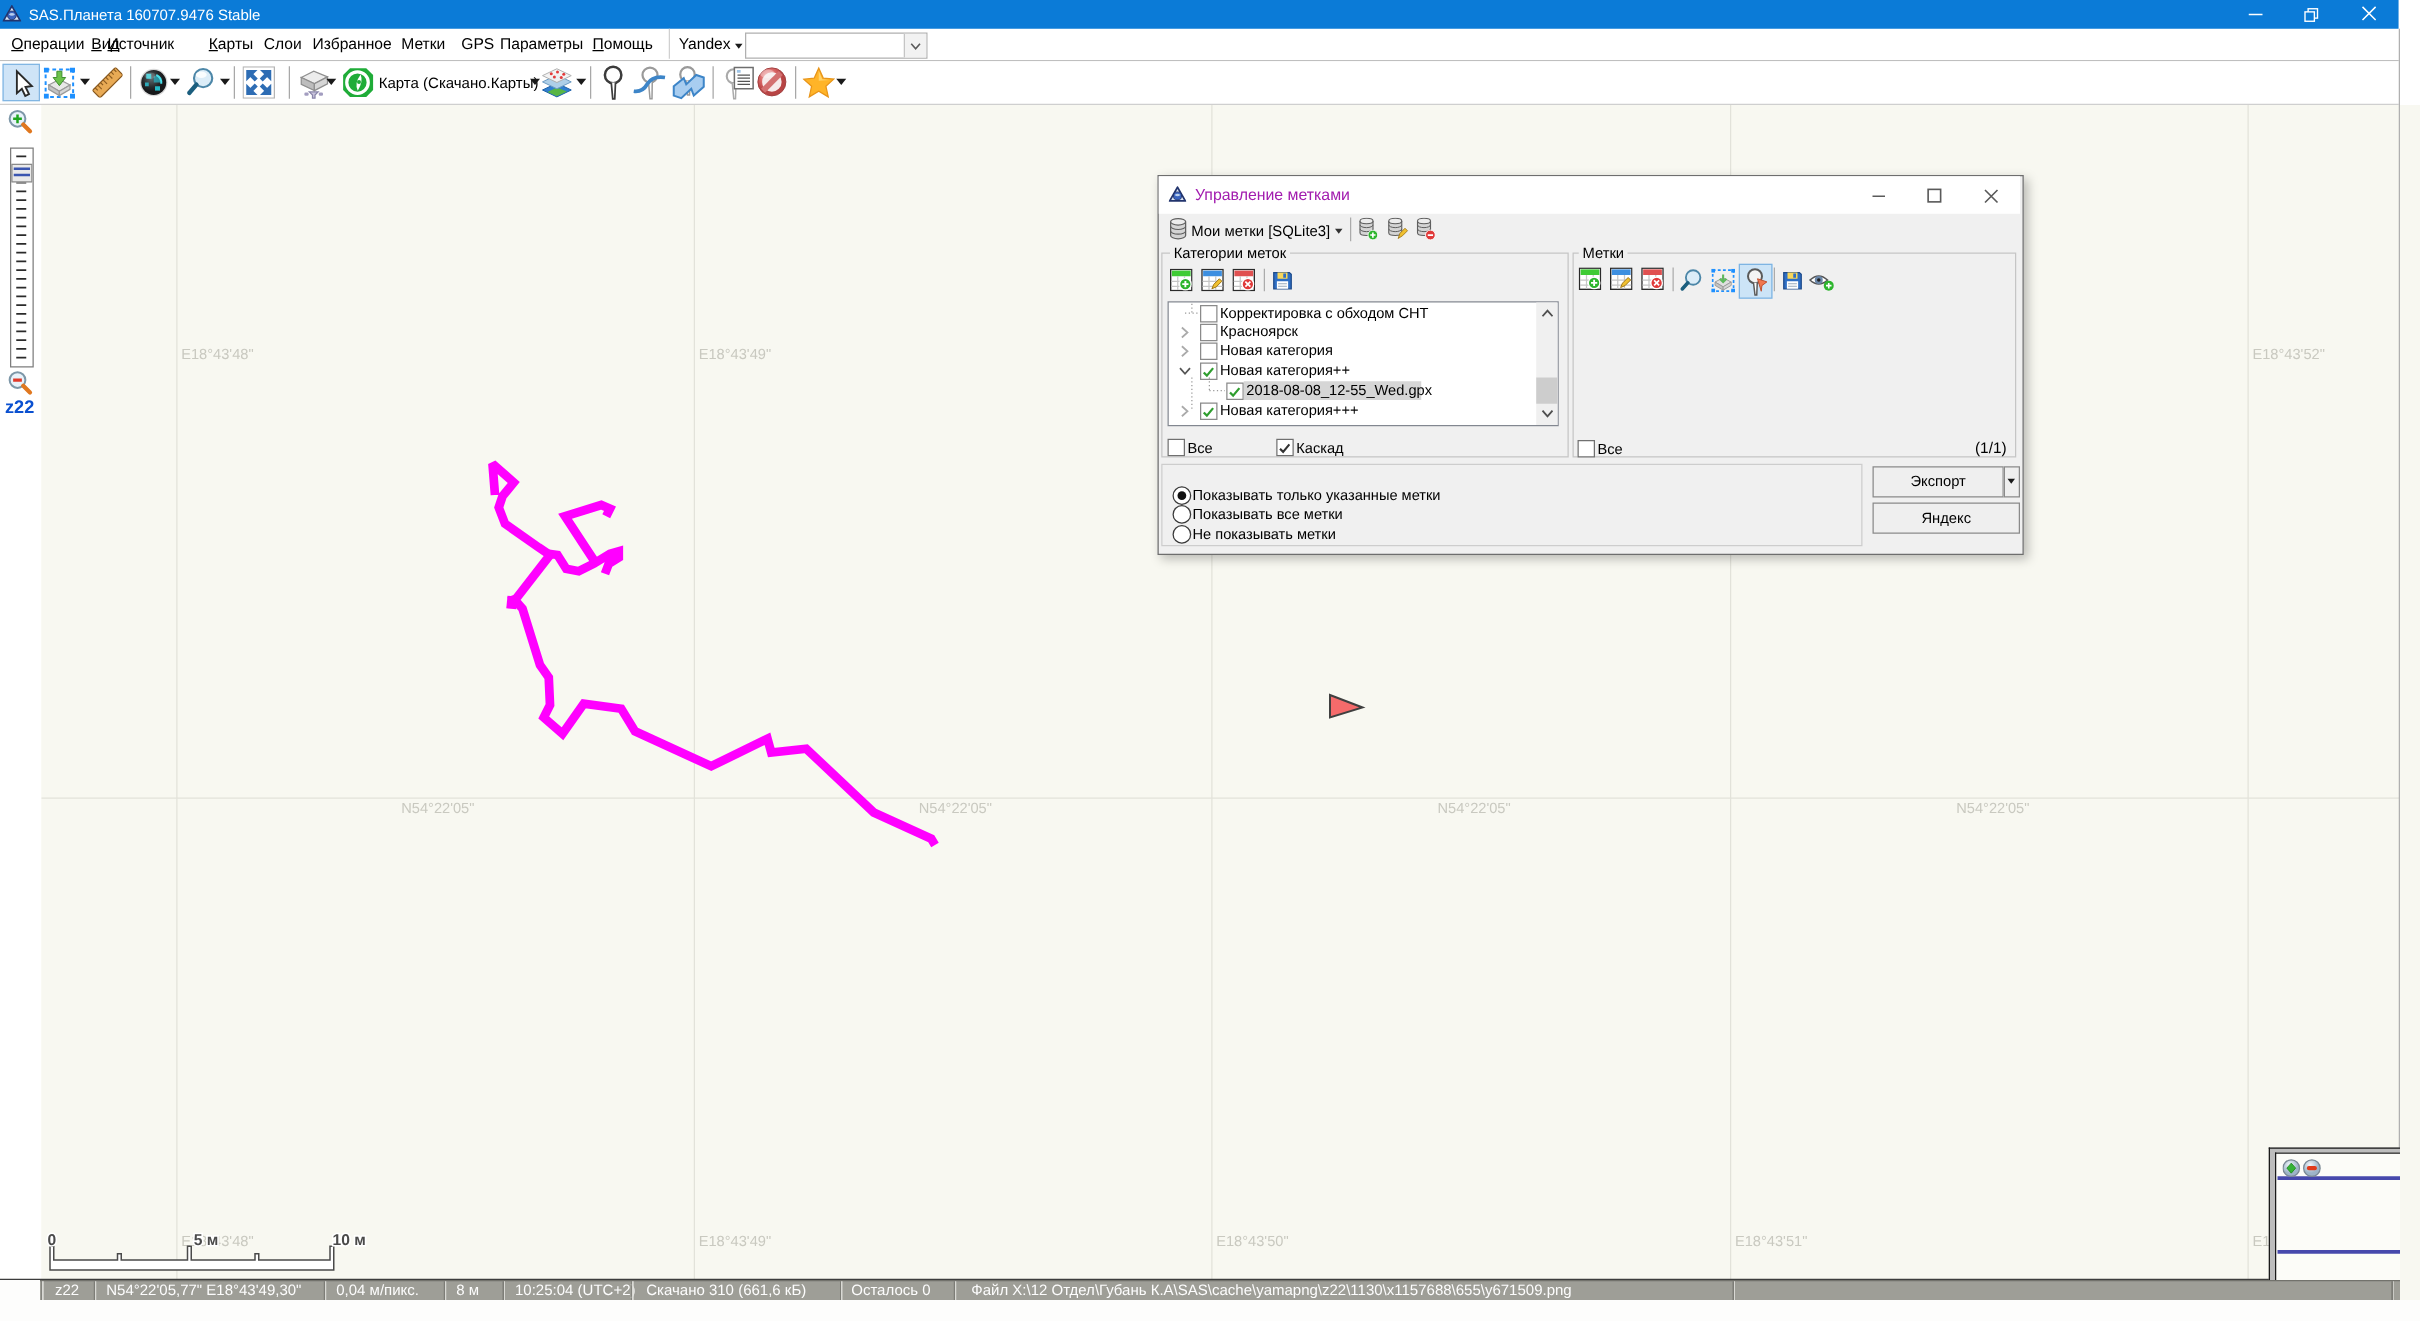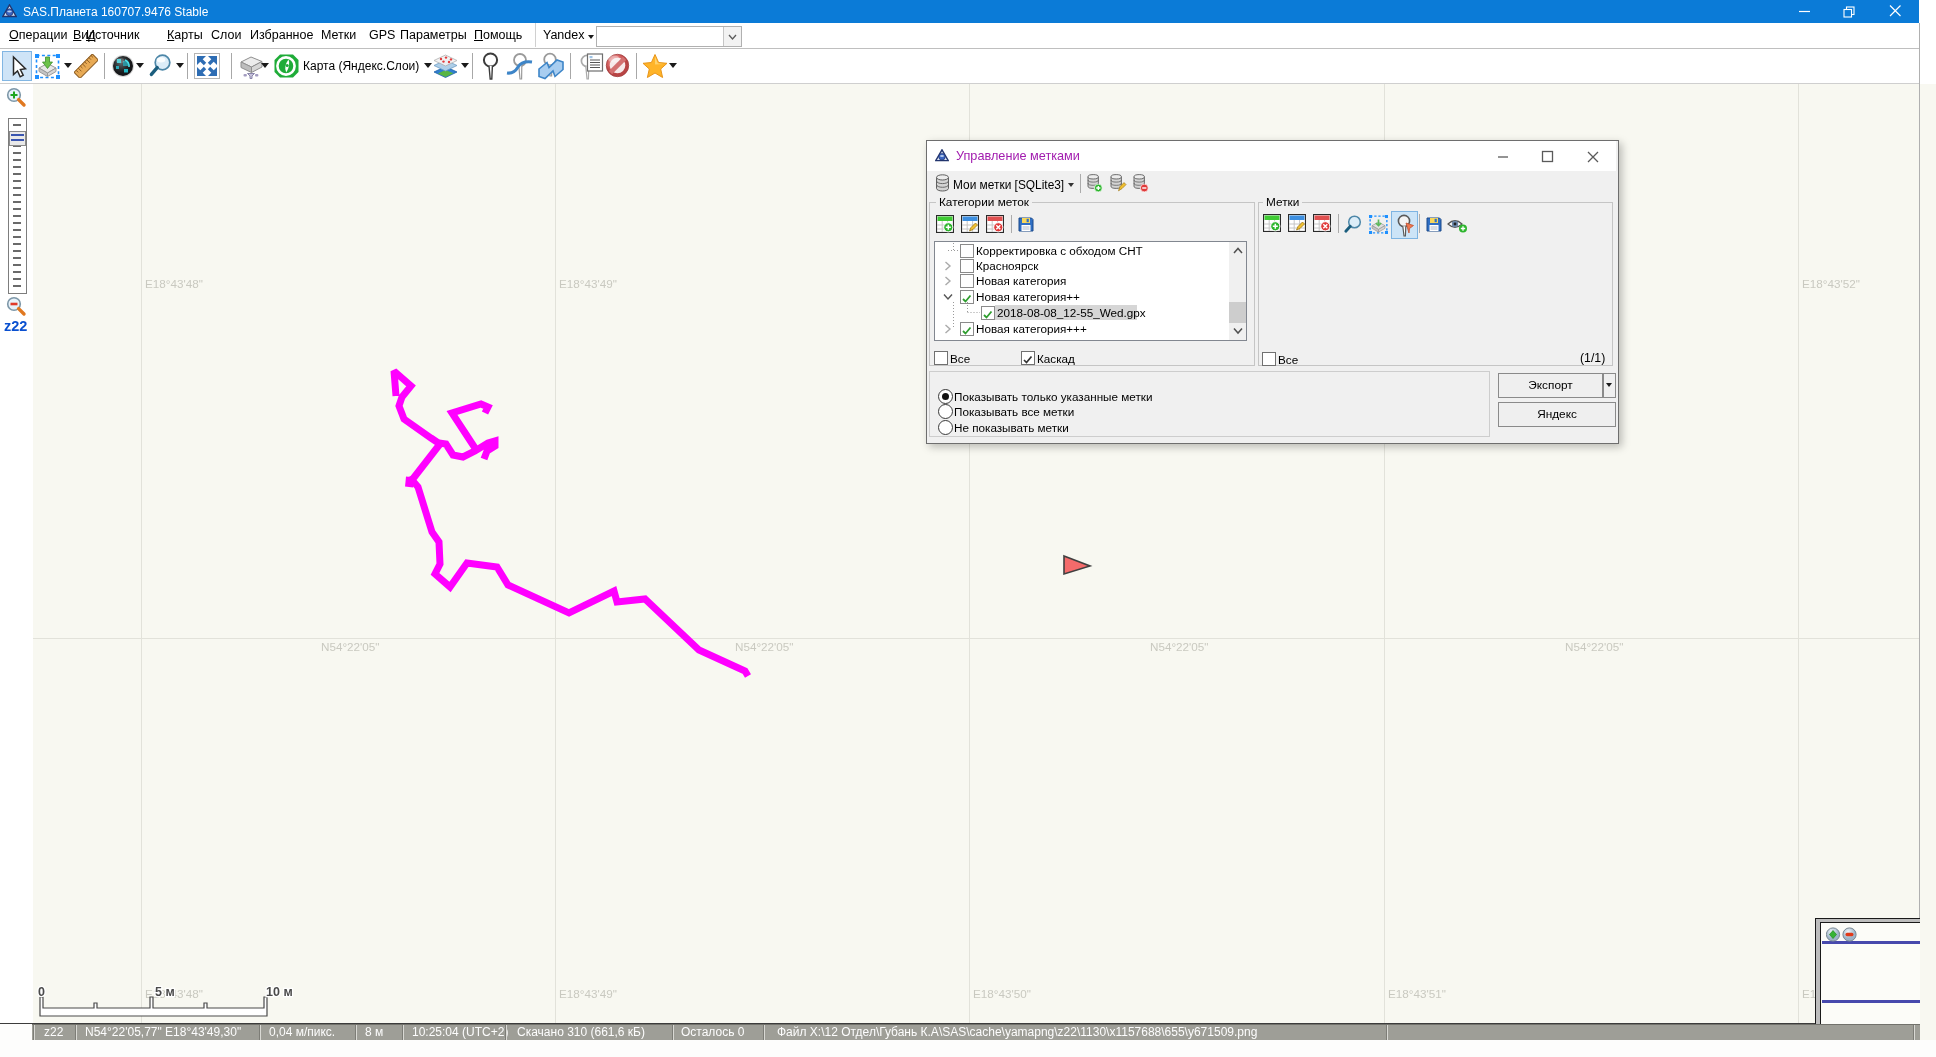--- a/index.html
+++ b/index.html
@@ -174,21 +174,21 @@
         <rect x="17" y="21" width="3.4" height="2.6" rx="1" fill="#a39dc0"></rect>
     </svg>
     <div class="dd" style="left:261px;top:14px"></div>
 
     <svg class="abs" style="left:274px;top:5px" width="25" height="24" viewBox="0 0 25 24">
       <path d="M6 0.5 L19 0.5 L24.5 6 L24.5 18 L19 23.5 L6 23.5 L0.5 18 L0.5 6 Z" fill="#1fac38"></path>
       <circle cx="12" cy="12" r="8.6" fill="none" stroke="#ffffff" stroke-width="2.6"></circle>
       <path d="M14.5 5.5 Q16.8 11 12.2 18.5 Q9.3 12.5 14.5 5.5" fill="#fff"></path>
       <circle cx="13.2" cy="11.5" r="1.6" fill="#1fac38"></circle>
     </svg>
-    <div class="abs" style="left:303px;top:10px;font-size:12px;color:#000;white-space:nowrap">Карта (Яндекс.Слои)</div>
+    <div class="abs" style="left:303px;top:10px;font-size:12px;color:#000;white-space:nowrap">Карта (Скачано.Карты)</div>
     <div class="dd" style="left:424px;top:14px"></div>
 
     <svg class="abs" style="left:432px;top:5px" width="27" height="25" viewBox="0 0 27 25">
       <path d="M2 18 L13.5 12.5 L25 18 L13.5 23.5 Z" fill="#2f7fd0" stroke="#1d5fa8" stroke-width="0.8"></path>
       <path d="M6 19.5 L13.5 23 L21.5 19.2 L13.5 16 Z" fill="#58b544"></path>
       <path d="M2 11.5 L13.5 6 L25 11.5 L13.5 17 Z" fill="#aecfe8" stroke="#6d9cc4" stroke-width="0.8"></path>
       <path d="M2 6.5 L13.5 1 L25 6.5 L13.5 12 Z" fill="#f3f3f3" stroke="#aaaaaa" stroke-width="0.8" opacity="0.93"></path>
       <g fill="#e23b3b">
           <circle cx="9" cy="5" r="1.2"></circle>
           <circle cx="14" cy="3.6" r="1.2"></circle>

